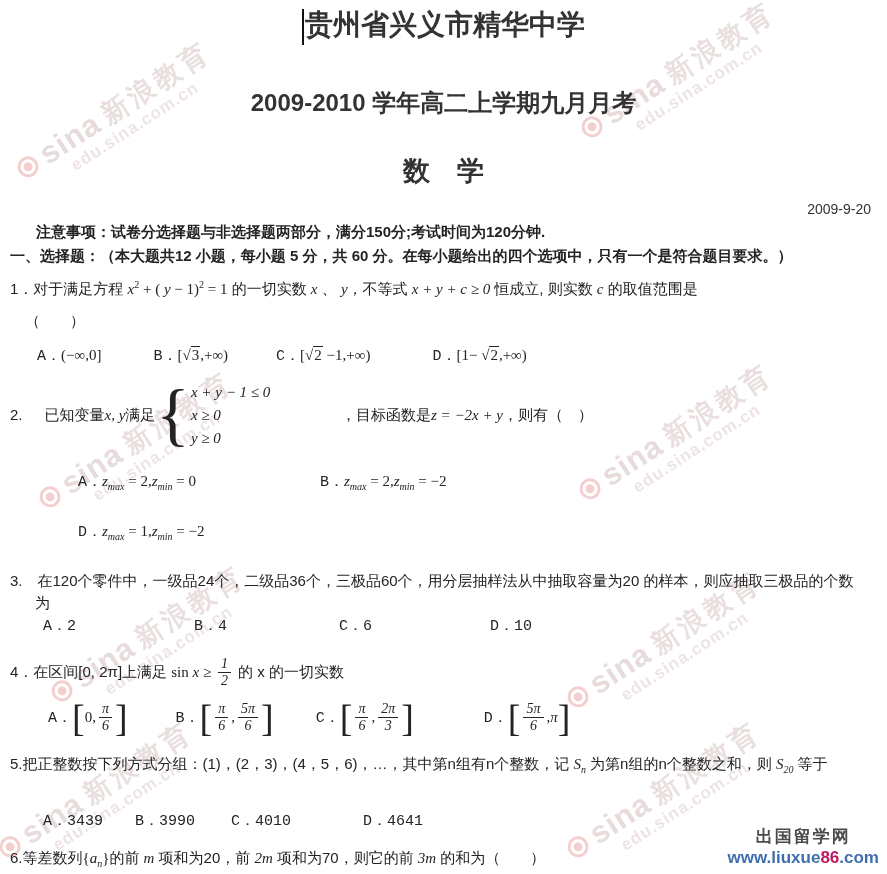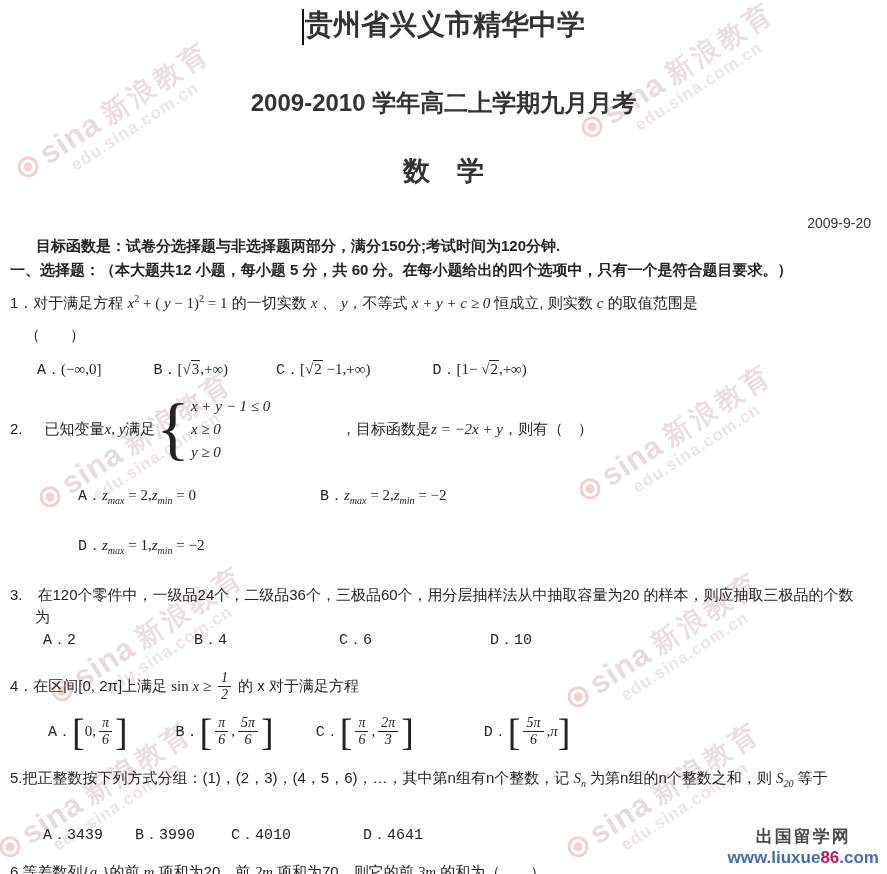--- a/index.html
+++ b/index.html
@@ -13,21 +13,21 @@
   .wm-eye::after{content:"";position:absolute;inset:3px;background:#f4cfcf;border-radius:50%;}
   .wm-sina{font-size:31px;font-weight:bold;color:#e7dbdb;letter-spacing:1px;}
   .wm-brand{font-size:27px;font-weight:bold;color:#eadfdf;letter-spacing:4px;}
   .wm-url{font-size:17px;font-weight:bold;color:#eee4e4;letter-spacing:1px;margin:-3px 0 0 48px;}
   
   .content{position:relative;z-index:1;padding:6px 10px 0 10px;}
   .title1{text-align:center;font-size:28px;font-weight:bold;color:#333;line-height:38px;}
   .cursor{display:inline-block;width:2px;height:36px;background:#111;vertical-align:middle;margin-right:1px;}
   .title2{text-align:center;font-size:24px;font-weight:bold;color:#333;margin-top:42px;}
   .subject{text-align:center;font-size:27px;font-weight:bold;color:#333;margin-top:34px;}
-  .date{text-align:right;font-size:14px;color:#333;margin-top:26px;padding-right:6px;}
+  .date{text-align:right;font-size:14px;color:#333;margin-top:12px;padding-right:6px;}
   .notice{font-size:15px;font-weight:bold;margin-top:6px;text-indent:26px;}
   .section{font-size:15px;font-weight:bold;margin-top:5px;}
   .q{font-size:15px;line-height:22px;}
   .m{font-family:"Liberation Serif",serif;font-style:italic;}
   .mu{font-family:"Liberation Serif",serif;font-style:normal;}
   sup{font-size:10px;font-family:"Liberation Serif",serif;}
   sub{font-size:10px;font-family:"Liberation Serif",serif;font-style:italic;}
   .olet{font-family:"Liberation Mono",monospace;}
   .radicand{border-top:1px solid #232323;padding:0 1px;}
   .opts{display:flex;align-items:center;}
@@ -123,21 +123,21 @@
   <div class="content">
 
     <div class="title1"><span class="cursor"></span><span>贵州省兴义市精华中学</span></div>
 
     <div class="title2">2009-2010 学年高二上学期九月月考</div>
 
     <div class="subject">数　学</div>
 
     <div class="date">2009-9-20</div>
 
-    <div class="notice">目标函数是：试卷分选择题与非选择题两部分，满分150分;考试时间为120分钟.</div>
+    <div class="notice">注意事项：试卷分选择题与非选择题两部分，满分150分;考试时间为120分钟.</div>
 
     <div class="section">一、选择题：（本大题共12 小题，每小题 5 分，共 60 分。在每小题给出的四个选项中，只有一个是符合题目要求。）</div>
 
     <div class="q" style="margin-top:8px;">
       <div><span>1．</span><span>对于满足方程 </span><span class="m">x</span><sup>2</sup><span class="mu"> + ( </span><span class="m">y</span><span class="mu"> − 1)</span><sup>2</sup><span class="mu"> = 1</span><span> 的一切实数 </span><span class="m">x</span><span> 、 </span><span class="m">y</span><span>，不等式 </span><span class="m">x + y + c ≥ 0</span><span> 恒成立, 则实数 </span><span class="m">c</span><span> 的取值范围是</span></div>
       <div class="paren">（　　）</div>
       <div class="opts" style="margin-top:12px;">
         <span style="margin-left:27px;"><span class="olet">A．</span><span class="mu">(−∞,0]</span></span>
         <span style="margin-left:52px;"><span class="olet">B．</span><span class="mu">[</span><span class="mu">√</span><span class="mu radicand">3</span><span class="mu">,+∞)</span></span>
         <span style="margin-left:48px;"><span class="olet">C．</span><span class="mu">[</span><span class="mu">√</span><span class="mu radicand">2</span><span class="mu"> −1,+∞)</span></span>
@@ -176,21 +176,21 @@
         <span style="margin-left:118px;" class="olet">B．4</span>
         <span style="margin-left:112px;" class="olet">C．6</span>
         <span style="margin-left:118px;" class="olet">D．10</span>
       </div>
     </div>
 
     <div class="q" style="margin-top:18px;">
       <div><span>4．在区间[0, 2π]上满足 </span><span class="mu">sin </span><span class="m">x</span><span class="mu"> ≥ </span><span class="frac">
             <span class="fn">1</span>
             <span class="fd">2</span>
-          </span><span> 的 x 对于满足方程</span></div>
+          </span><span> 的 x 的一切实数</span></div>
       <div class="opts" style="margin-top:10px;">
         <span style="margin-left:38px;"><span class="olet">A．</span><span class="bigbr">[</span><span class="mu">0,</span><span class="frac">
               <span class="fn">π</span>
               <span class="fd">6</span>
             </span><span class="bigbr">]</span></span>
         <span style="margin-left:48px;"><span class="olet">B．</span><span class="bigbr">[</span><span class="frac">
               <span class="fn">π</span>
               <span class="fd">6</span>
             </span><span class="mu">,</span><span class="frac">
               <span class="fn">5π</span>

